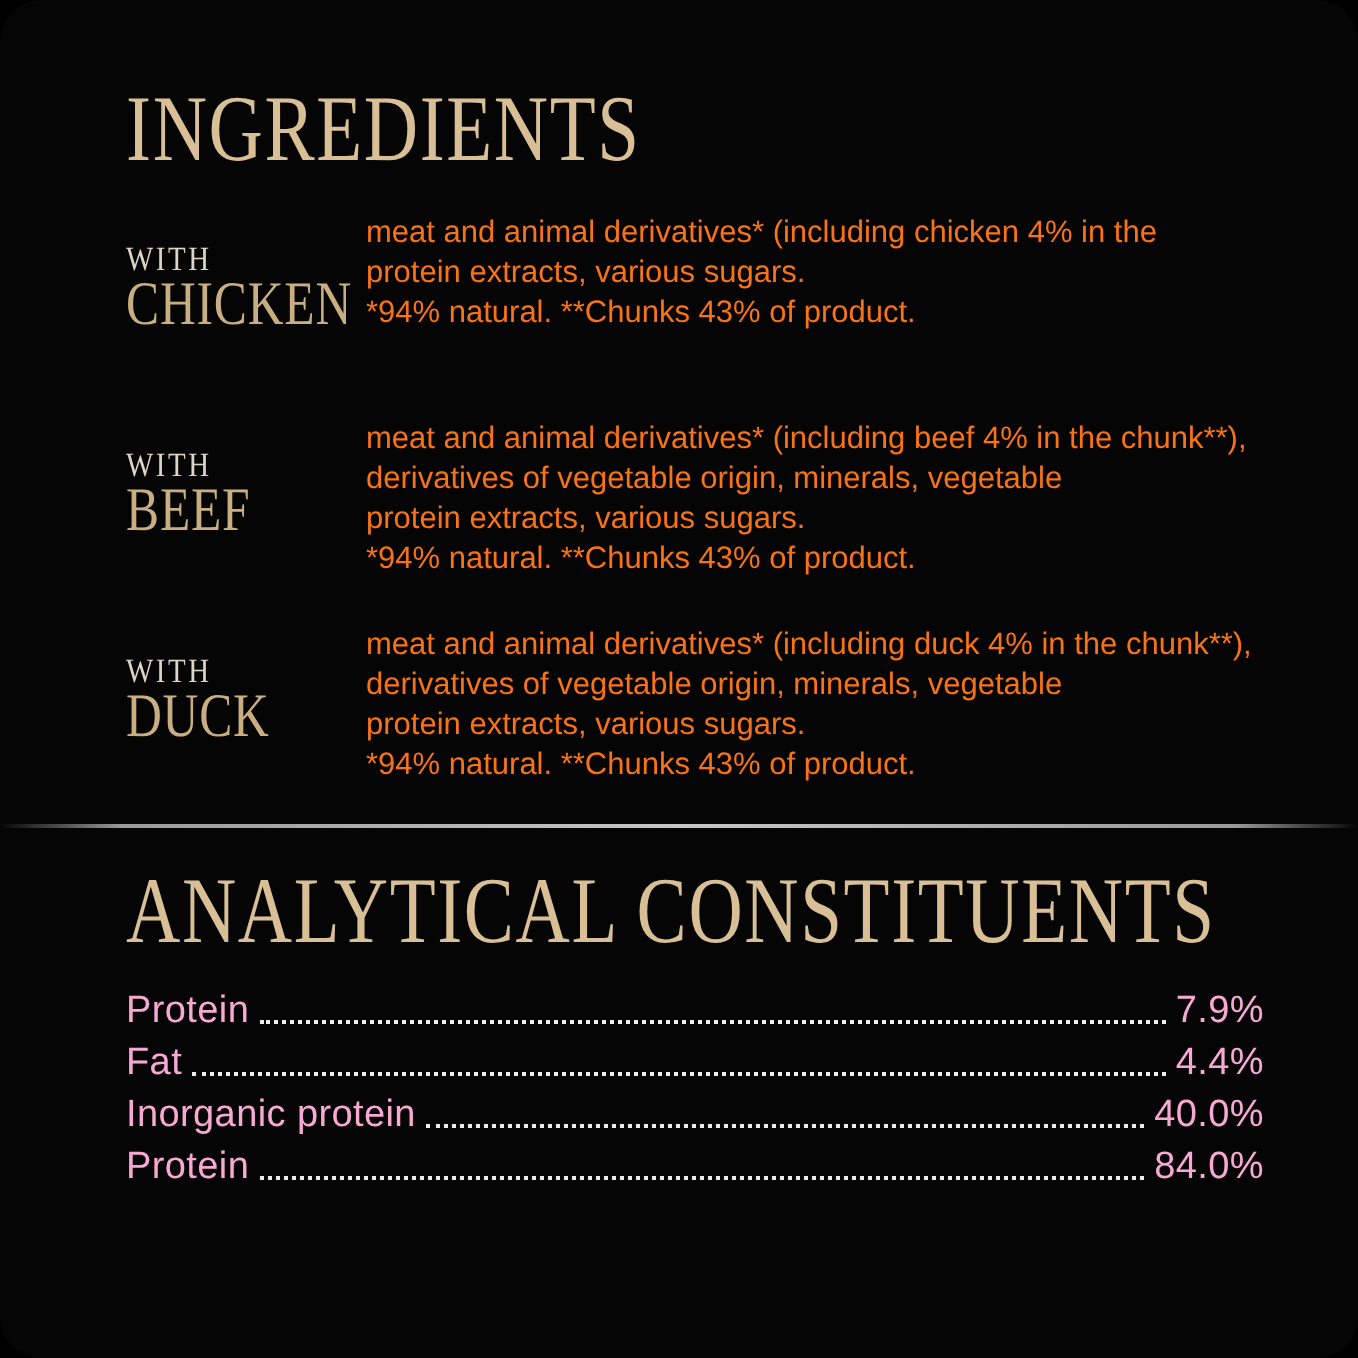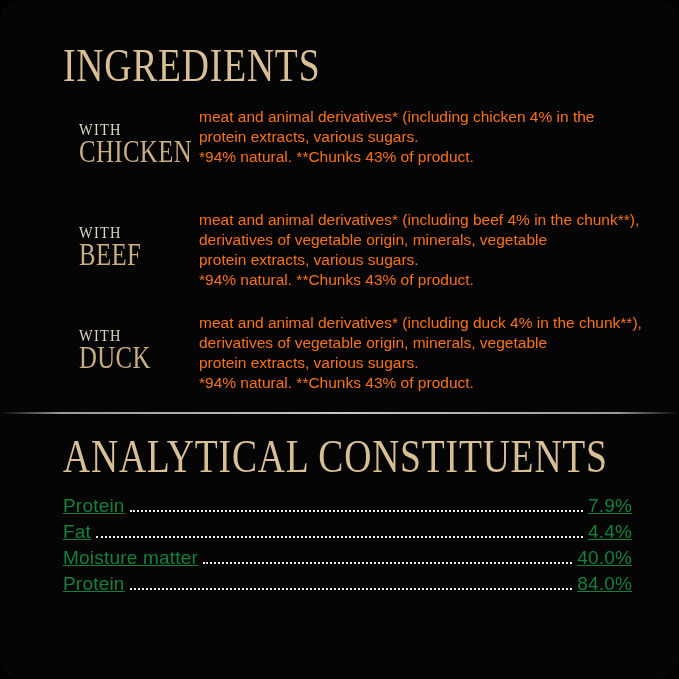--- a/index.html
+++ b/index.html
@@ -25,21 +25,21 @@
     transform:scaleX(0.80);
     transform-origin:left top;
     white-space:nowrap;
   }
   #ingredients-title{top:42px;}
   #analytical-title{top:433px;}
 
   
   .ing-row{
     position:absolute;
-    left:79px;
+    left:63px;
     display:flex;
     align-items:flex-start;
   }
   .ing-row.r1{top:105px;}
   .ing-row.r2{top:208px;}
   .ing-row.r3{top:311px;}
   .ing-label{
     width:120px;
     padding-top:17px;
     flex:0 0 120px;
@@ -92,23 +92,22 @@
     left:63px;top:497px;
     width:569px;
   }
   .a-row{
     display:flex;
     align-items:flex-end;
     height:18px;
     margin-bottom:8px;
     font-size:19px;
     line-height:18px;
-    color:#15803d;
+    color:#f9a8d4;
     letter-spacing:0.2px;
-    text-decoration:underline;
   }
   .a-label{white-space:nowrap;flex:0 0 auto;}
   .a-dots{
     flex:1 1 auto;
     border-bottom:2px dotted #ededed;
     margin:0 5px 3px 5px;
     height:0;
   }
   .a-value{white-space:nowrap;flex:0 0 auto;}
 </style>
@@ -166,21 +165,21 @@
       <span class="a-label">Protein</span>
       <span class="a-dots"></span>
       <span class="a-value">7.9%</span>
     </div>
     <div class="a-row">
       <span class="a-label">Fat</span>
       <span class="a-dots"></span>
       <span class="a-value">4.4%</span>
     </div>
     <div class="a-row">
-      <span class="a-label">Moisture matter</span>
+      <span class="a-label">Inorganic protein</span>
       <span class="a-dots"></span>
       <span class="a-value">40.0%</span>
     </div>
     <div class="a-row">
       <span class="a-label">Protein</span>
       <span class="a-dots"></span>
       <span class="a-value">84.0%</span>
     </div>
   </div>
 

